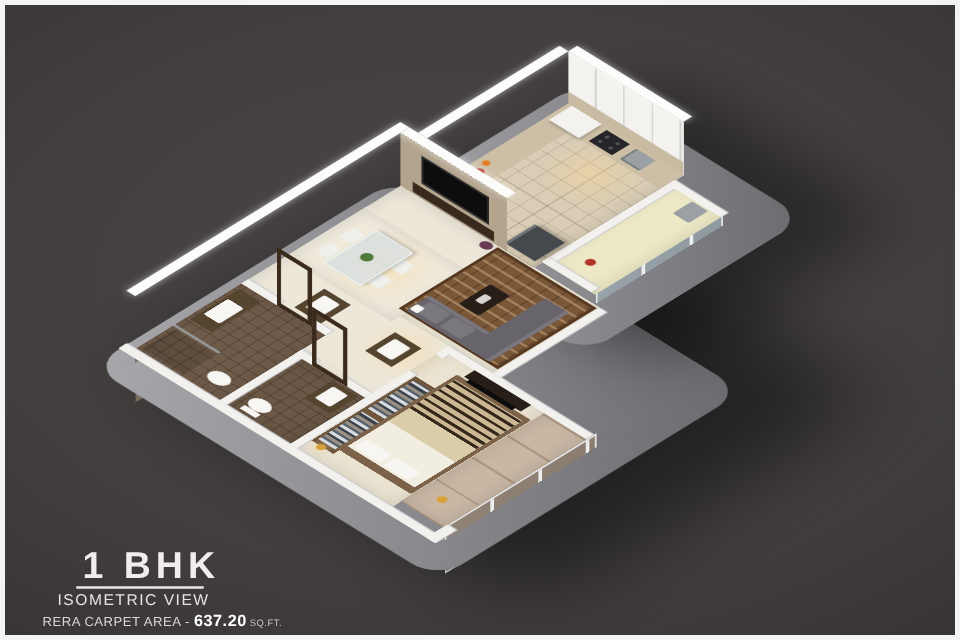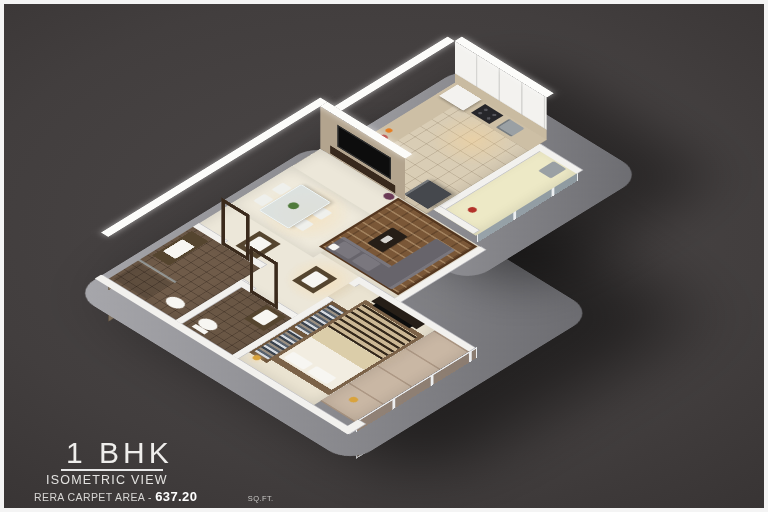--- a/index.html
+++ b/index.html
@@ -35,26 +35,26 @@
   .dframe{border:5px solid #3a2a1c;background:transparent !important;}
   .clothes{background-image:repeating-linear-gradient(90deg, #d7dbe0 0 3px, #57616d 3px 6px, #9a9083 6px 9px, #39424d 9px 12px);}
   .zebra{background-image:repeating-linear-gradient(90deg, #33271a 0 3px, #cbb794 3px 8px);}
   .rugpat{background-image:repeating-linear-gradient(90deg, rgba(255,228,185,.3) 0 2px, transparent 2px 11px),
           repeating-linear-gradient(0deg, rgba(40,24,12,.25) 0 2px, transparent 2px 14px);border:3px solid #55371f;}
   .glow{background:radial-gradient(closest-side, rgba(255,213,145,.4), rgba(255,213,145,0));}
   .oval{border-radius:50%;}
   .rd2{border-radius:2px;}
   
   .titleblock{position:absolute;left:30px;top:432px;color:#efeeec;}
-  .tb-title{position:absolute;left:32px;top:0;font-size:30px;letter-spacing:4px;font-weight:400;white-space:nowrap;}
+  .tb-title{position:absolute;left:32px;top:0;font-size:30px;letter-spacing:4px;font-weight:700;white-space:nowrap;}
   .tb-rule{position:absolute;left:27px;top:33px;width:102px;border-top:2px solid #e8e8e8;}
   .tb-sub{position:absolute;left:12px;top:37px;font-size:12.5px;letter-spacing:1.2px;color:#e4e3e1;white-space:nowrap;}
   .tb-rera{position:absolute;left:0;top:53px;font-size:10.5px;color:#d8d7d5;letter-spacing:.4px;white-space:nowrap;}
   .tb-val{font-size:13px;color:#ffffff;font-weight:bold;}
-  .tb-unit{font-size:7.5px;color:#c9c8c6;padding-left:48px;}
+  .tb-unit{font-size:7.5px;color:#c9c8c6;}
 </style>
 </head>
 <body>
 
 <div class="frame">
   <div class="scene">
     <div class="plan">
 
       <div class="platform pshadow" style="left: -28px; top: -22px; width: 346px; height: 392px; background-color: rgb(143, 143, 149);"></div>
       <div class="platform" style="left: 262px; top: -6px; width: 250px; height: 252px; box-shadow: rgba(0, 0, 0, 0.4) 35px 40px 70px 15px; background-color: rgb(143, 143, 149);"></div>

